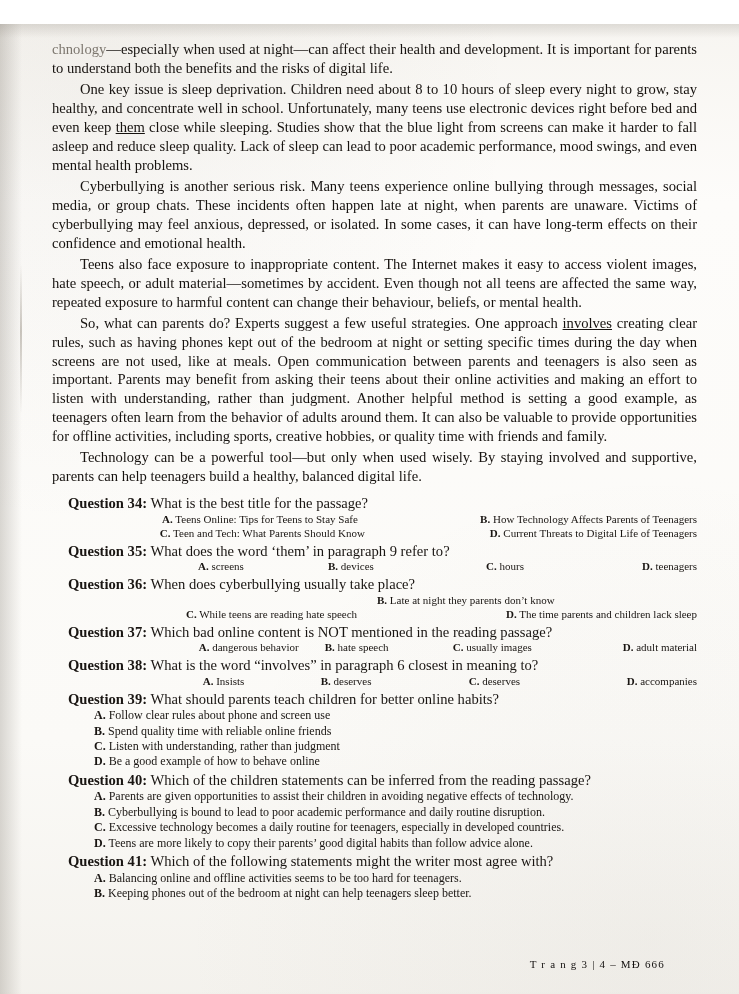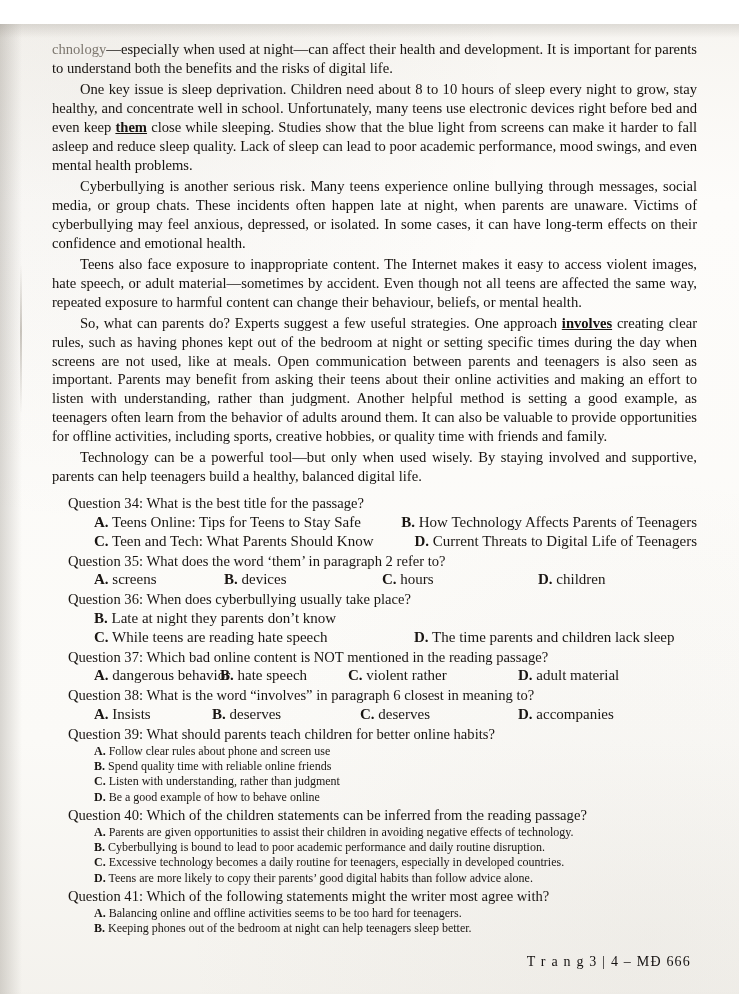--- a/index.html
+++ b/index.html
@@ -66,44 +66,45 @@
   }
   .passage p.first {
     text-indent: 0;
     margin-top: 0;
   }
   .passage p.first .faded {
     color: #7d776f;
   }
   .uline {
     text-decoration: underline;
-    font-weight: bold;
+    font-weight: normal;
   }
 
   .questions {
     margin-top: 8px;
   }
   .q-block {
     margin-bottom: 1px;
   }
   .q-stem {
     font-size: 14.6px;
     line-height: 1.28;
     padding-left: 26px;
     text-indent: -10px;
   }
   .q-label {
-    font-weight: normal;
+    font-weight: bold;
     text-align: center;
   }
   .opts-row {
     display: flex;
     padding-left: 42px;
-    font-size: 15px;
+    font-size: 11px;
     line-height: 1.26;
+    justify-content: flex-end;
   }
   .opts-row .opt {
     white-space: nowrap;
   }
   .opt .ltr {
     font-weight: bold;
   }
   .opts-stack .opt {
     padding-left: 42px;
     font-size: 12px;
@@ -119,23 +120,23 @@
   .cols-4b .opt:nth-child(1) { width: 126px; }
   .cols-4b .opt:nth-child(2) { width: 128px; }
   .cols-4b .opt:nth-child(3) { width: 170px; }
   .cols-4c .opt:nth-child(1) { width: 118px; }
   .cols-4c .opt:nth-child(2) { width: 148px; }
   .cols-4c .opt:nth-child(3) { width: 158px; }
   .cols-2c .opt:nth-child(1) { width: 320px; }
 
   .footer {
     position: absolute;
-    right: 48px;
+    right: 74px;
     bottom: 48px;
-    font-size: 14px;
+    font-size: 11px;
     letter-spacing: 1.2px;
     color: #141110;
   }
 </style>
 </head>
 <body>
 
 <div class="page">
   <div class="scan-edge-left"></div>
   <div class="scan-edge-top"></div>
@@ -165,46 +166,46 @@
         <div class="opt"><span class="ltr">A.</span> <span>Teens Online: Tips for Teens to Stay Safe</span></div>
         <div class="opt"><span class="ltr">B.</span> <span>How Technology Affects Parents of Teenagers</span></div>
       </div>
       <div class="opts-row cols-2b">
         <div class="opt"><span class="ltr">C.</span> <span>Teen and Tech: What Parents Should Know</span></div>
         <div class="opt"><span class="ltr">D.</span> <span>Current Threats to Digital Life of Teenagers</span></div>
       </div>
     </div>
 
     <div class="q-block">
-      <div class="q-stem"><span class="q-label">Question 35:</span> <span>What does the word ‘them’ in paragraph 2 refer to?</span></div>
+      <div class="q-stem"><span class="q-label">Question 35:</span> <span>What does the word ‘them’ in paragraph 9 refer to?</span></div>
       <div class="opts-row cols-4">
         <div class="opt"><span class="ltr">A.</span> <span>screens</span></div>
         <div class="opt"><span class="ltr">B.</span> <span>devices</span></div>
         <div class="opt"><span class="ltr">C.</span> <span>hours</span></div>
-        <div class="opt"><span class="ltr">D.</span> <span>children</span></div>
+        <div class="opt"><span class="ltr">D.</span> <span>teenagers</span></div>
       </div>
     </div>
 
     <div class="q-block">
       <div class="q-stem"><span class="q-label">Question 36:</span> <span>When does cyberbullying usually take place?</span></div>
       <div class="opts-row cols-2c">
         <div class="opt"><span class="ltr">B.</span> <span>Late at night they parents don’t know</span></div>
       </div>
       <div class="opts-row cols-2c">
         <div class="opt"><span class="ltr">C.</span> <span>While teens are reading hate speech</span></div>
         <div class="opt"><span class="ltr">D.</span> <span>The time parents and children lack sleep</span></div>
       </div>
     </div>
 
     <div class="q-block">
       <div class="q-stem"><span class="q-label">Question 37:</span> <span>Which bad online content is NOT mentioned in the reading passage?</span></div>
       <div class="opts-row cols-4b">
         <div class="opt"><span class="ltr">A.</span> <span>dangerous behavior</span></div>
         <div class="opt"><span class="ltr">B.</span> <span>hate speech</span></div>
-        <div class="opt"><span class="ltr">C.</span> <span>violent rather</span></div>
+        <div class="opt"><span class="ltr">C.</span> <span>usually images</span></div>
         <div class="opt"><span class="ltr">D.</span> <span>adult material</span></div>
       </div>
     </div>
 
     <div class="q-block">
       <div class="q-stem"><span class="q-label">Question 38:</span> <span>What is the word “involves” in paragraph 6 closest in meaning to?</span></div>
       <div class="opts-row cols-4c">
         <div class="opt"><span class="ltr">A.</span> <span>Insists</span></div>
         <div class="opt"><span class="ltr">B.</span> <span>deserves</span></div>
         <div class="opt"><span class="ltr">C.</span> <span>deserves</span></div>

